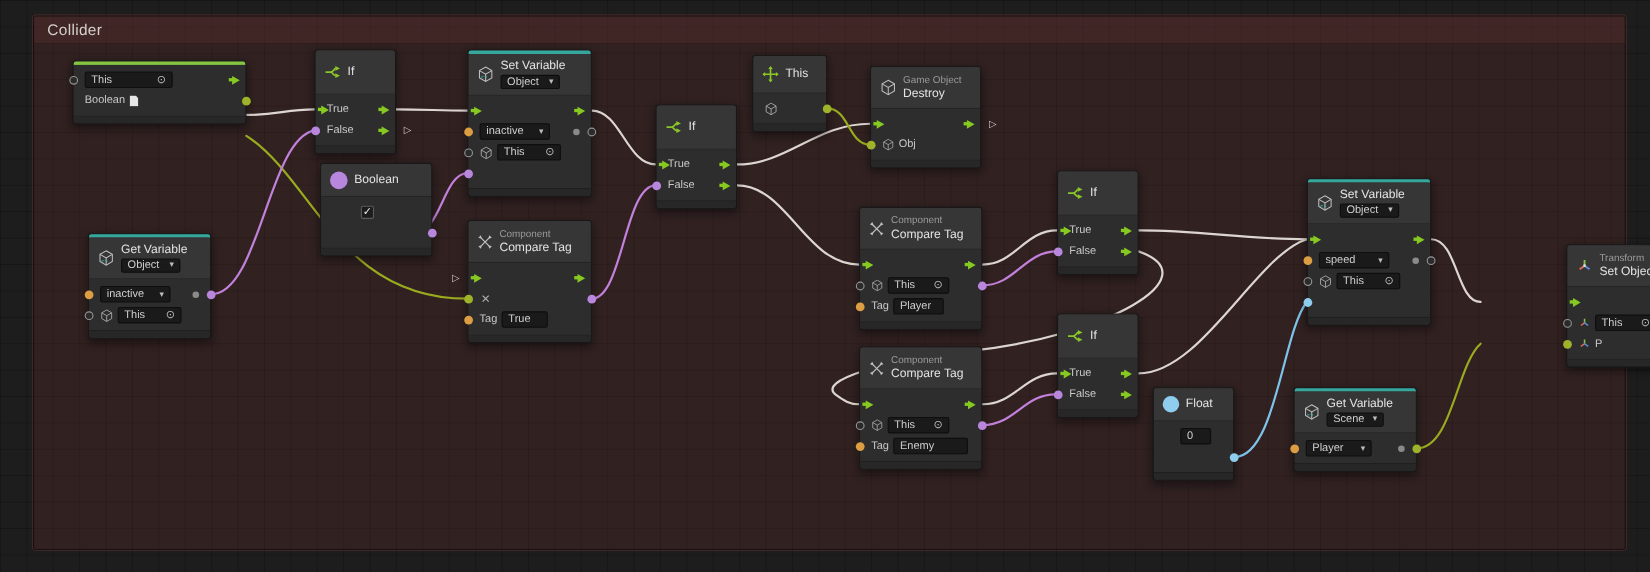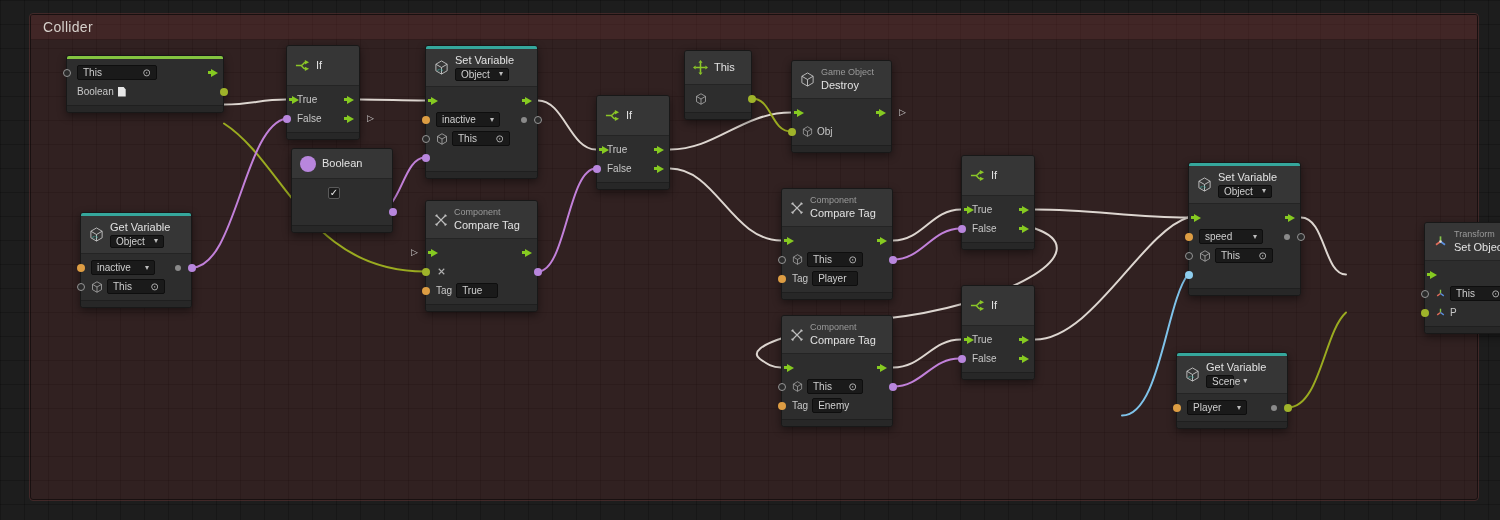--- a/index.html
+++ b/index.html
@@ -453,21 +453,21 @@
           </span>
         <span class="field" style="width:56px">
           <span>This</span>
           <span class="picker">⊙</span>
         </span>
         <span class="pt r c-pu"></span>
       </div>
       <div class="row">
         <span class="pt l c-or"></span>
         <span class="lbl">Tag</span>
-        <span class="field" style="width:30px">
+        <span class="field" style="width:68px">
           <span>Enemy</span>
         </span>
       </div>
     </div>
     <div class="ftr"></div>
   </div>
 
   <div class="node" style="left:961px;top:285px;width:74px">
     <div class="hdr" style="height:40px">
       <span class="mini">
@@ -486,20 +486,37 @@
       </div>
       <div class="row rt">
         <span class="pt l c-pu"></span>
         <span class="lbl">False</span>
         <span class="fa out"></span>
       </div>
     </div>
     <div class="ftr"></div>
   </div>
 
+  <div class="node" style="left:1048px;top:352px;width:74px">
+    <div class="hdr" style="height:30px">
+      <span class="circ" style="background:#8ecdee;width:15px;height:15px"></span>
+      <span class="tt">Float</span>
+    </div>
+    <div class="body">
+      <div class="row">
+        <span class="field" style="width:28px;margin-left:14px">
+          <span>0</span>
+        </span>
+      </div>
+      <div class="row">
+        <span class="pt r c-bl"></span>
+      </div>
+    </div>
+    <div class="ftr"></div>
+  </div>
 
   <div class="node" style="left:1188px;top:162px;width:113px">
     <div class="accent teal"></div>
     <div class="hdr" style="height:38px">
       <span class="mini">
           <svg width="15" height="15" viewBox="0 0 16 16">
             <path d="M8 1l6 3.5v7L8 15l-6-3.5v-7z" fill="none" stroke="#c0c0c0"></path>
             <path d="M2 4.5L8 8l6-3.5M8 8v7" fill="none" stroke="#c0c0c0"></path>
             <text x="3.2" y="13" font-size="5.5" fill="#3fb8aa">&lt;&gt;</text>
           </svg>
@@ -551,21 +568,21 @@
     <div class="hdr" style="height:38px">
       <span class="mini">
           <svg width="15" height="15" viewBox="0 0 16 16">
             <path d="M8 1l6 3.5v7L8 15l-6-3.5v-7z" fill="none" stroke="#c0c0c0"></path>
             <path d="M2 4.5L8 8l6-3.5M8 8v7" fill="none" stroke="#c0c0c0"></path>
             <text x="3.2" y="13" font-size="5.5" fill="#3fb8aa">&lt;&gt;</text>
           </svg>
         </span>
       <div class="col">
         <span class="tt">Get Variable</span>
-        <span class="field" style="width:28px;height:13px">
+        <span class="field" style="width:52px;height:13px">
           <span>Scene</span>
           <span class="dda">▾</span>
         </span>
       </div>
     </div>
     <div class="body">
       <div class="row">
         <span class="pt l c-or"></span>
         <span class="field" style="width:60px">
           <span>Player</span>

